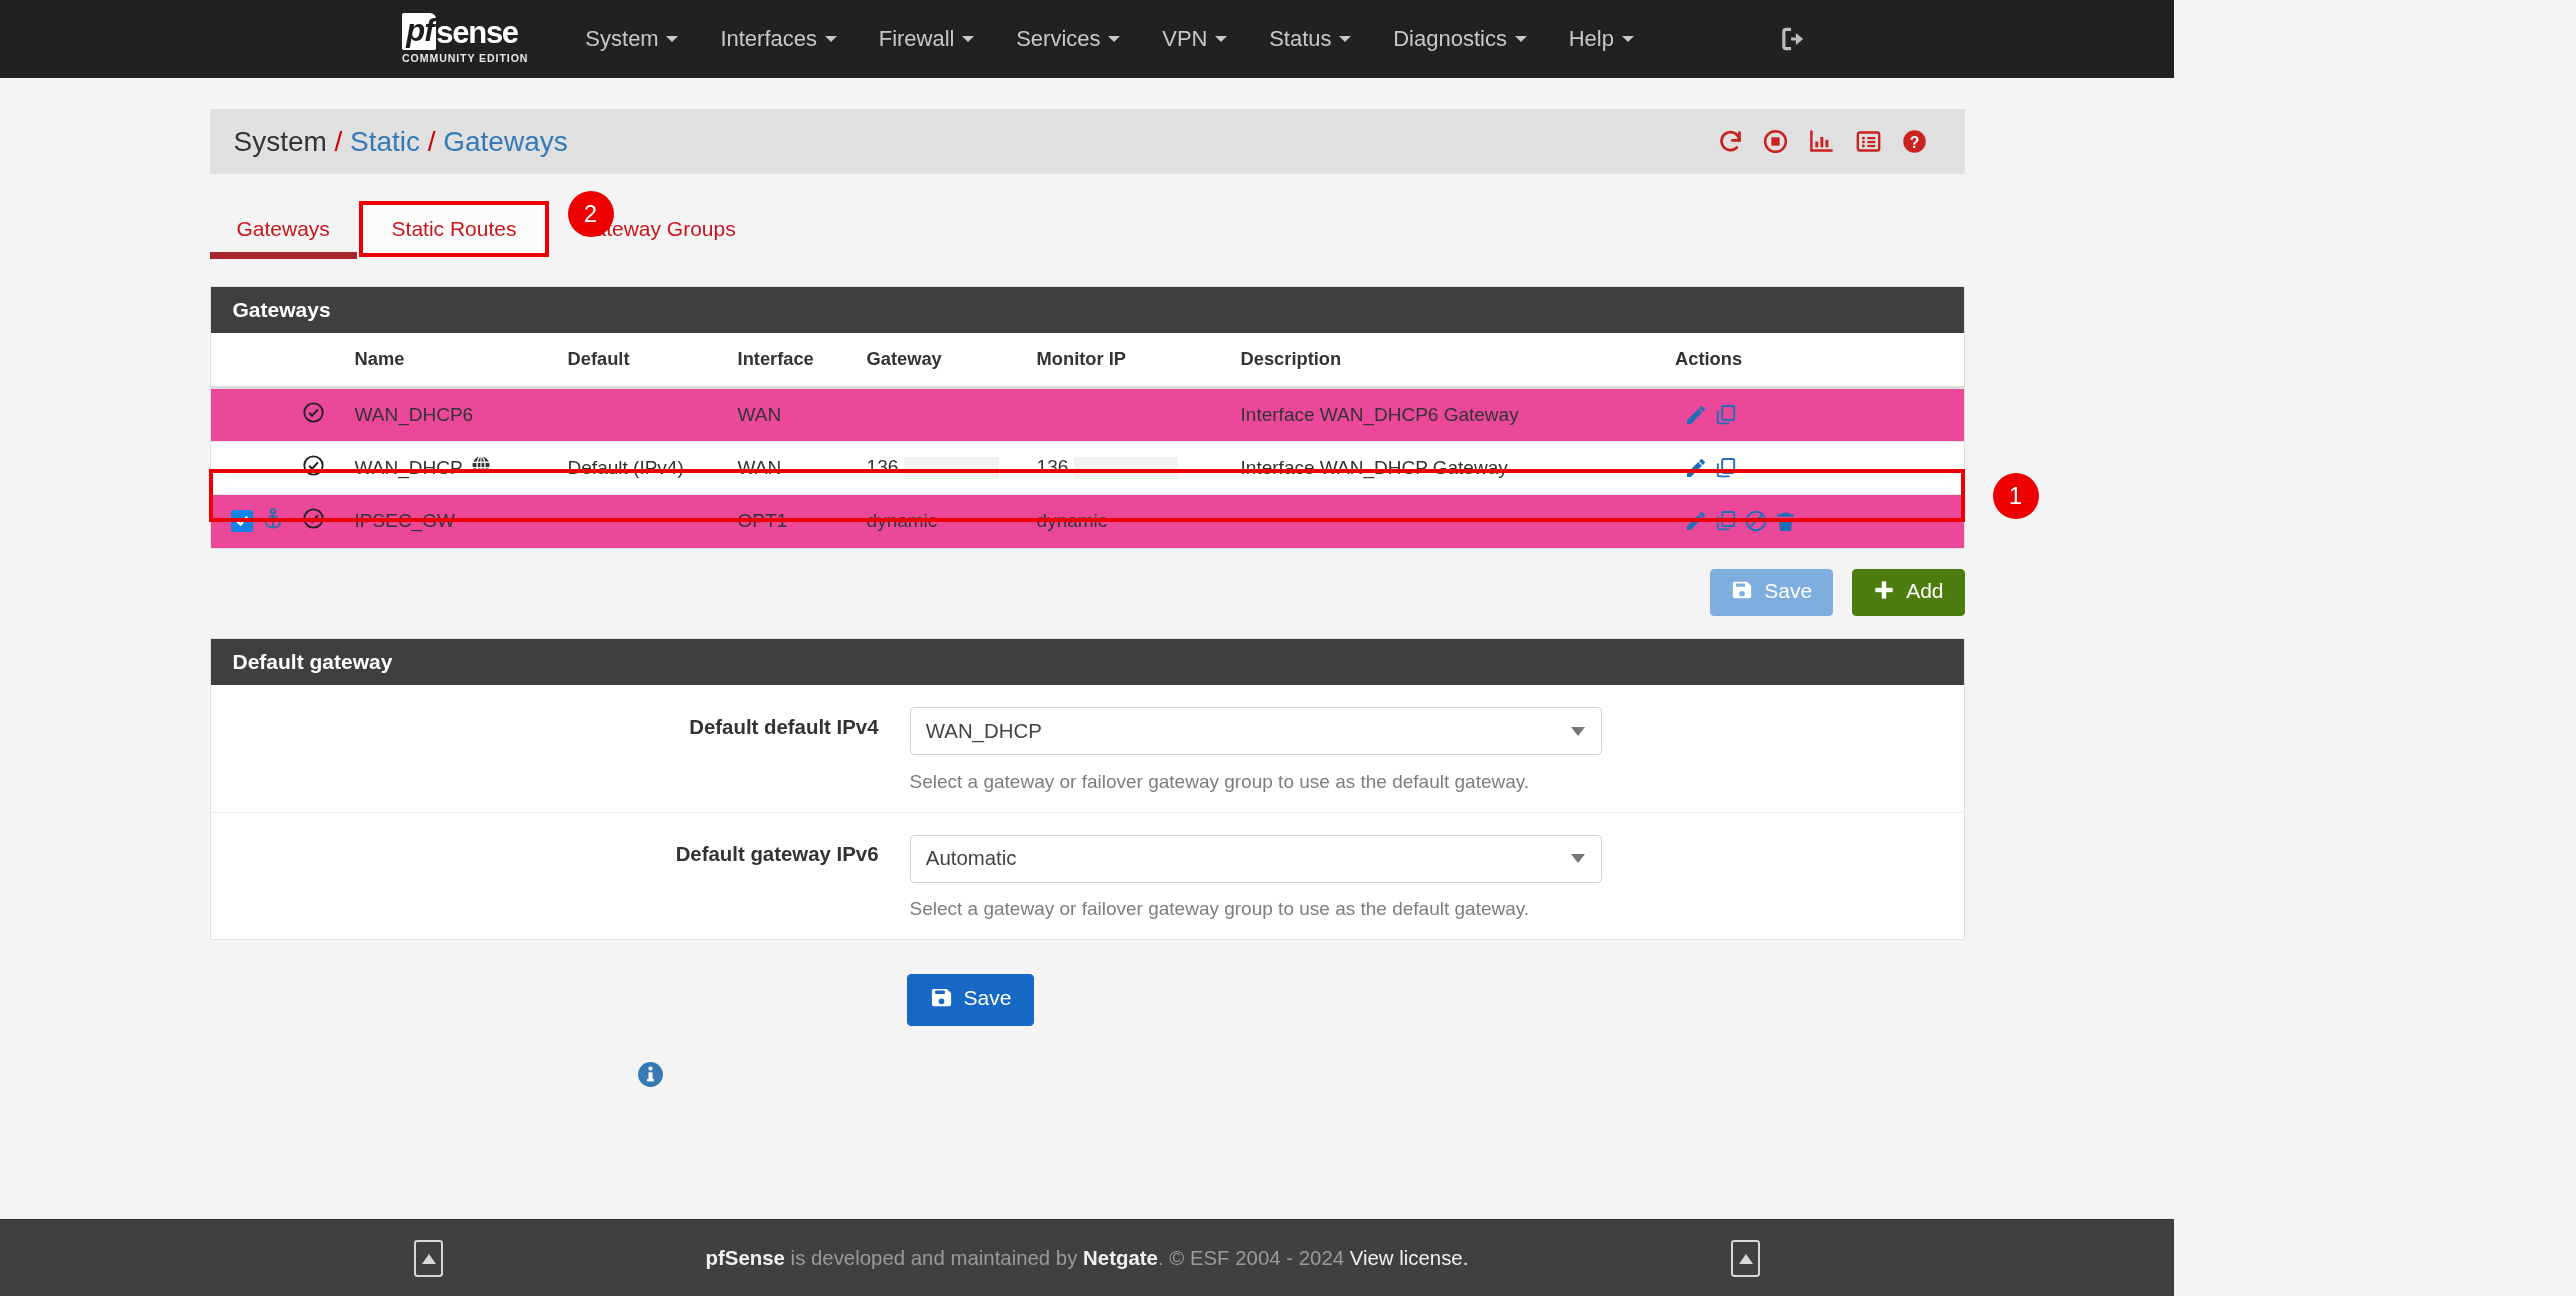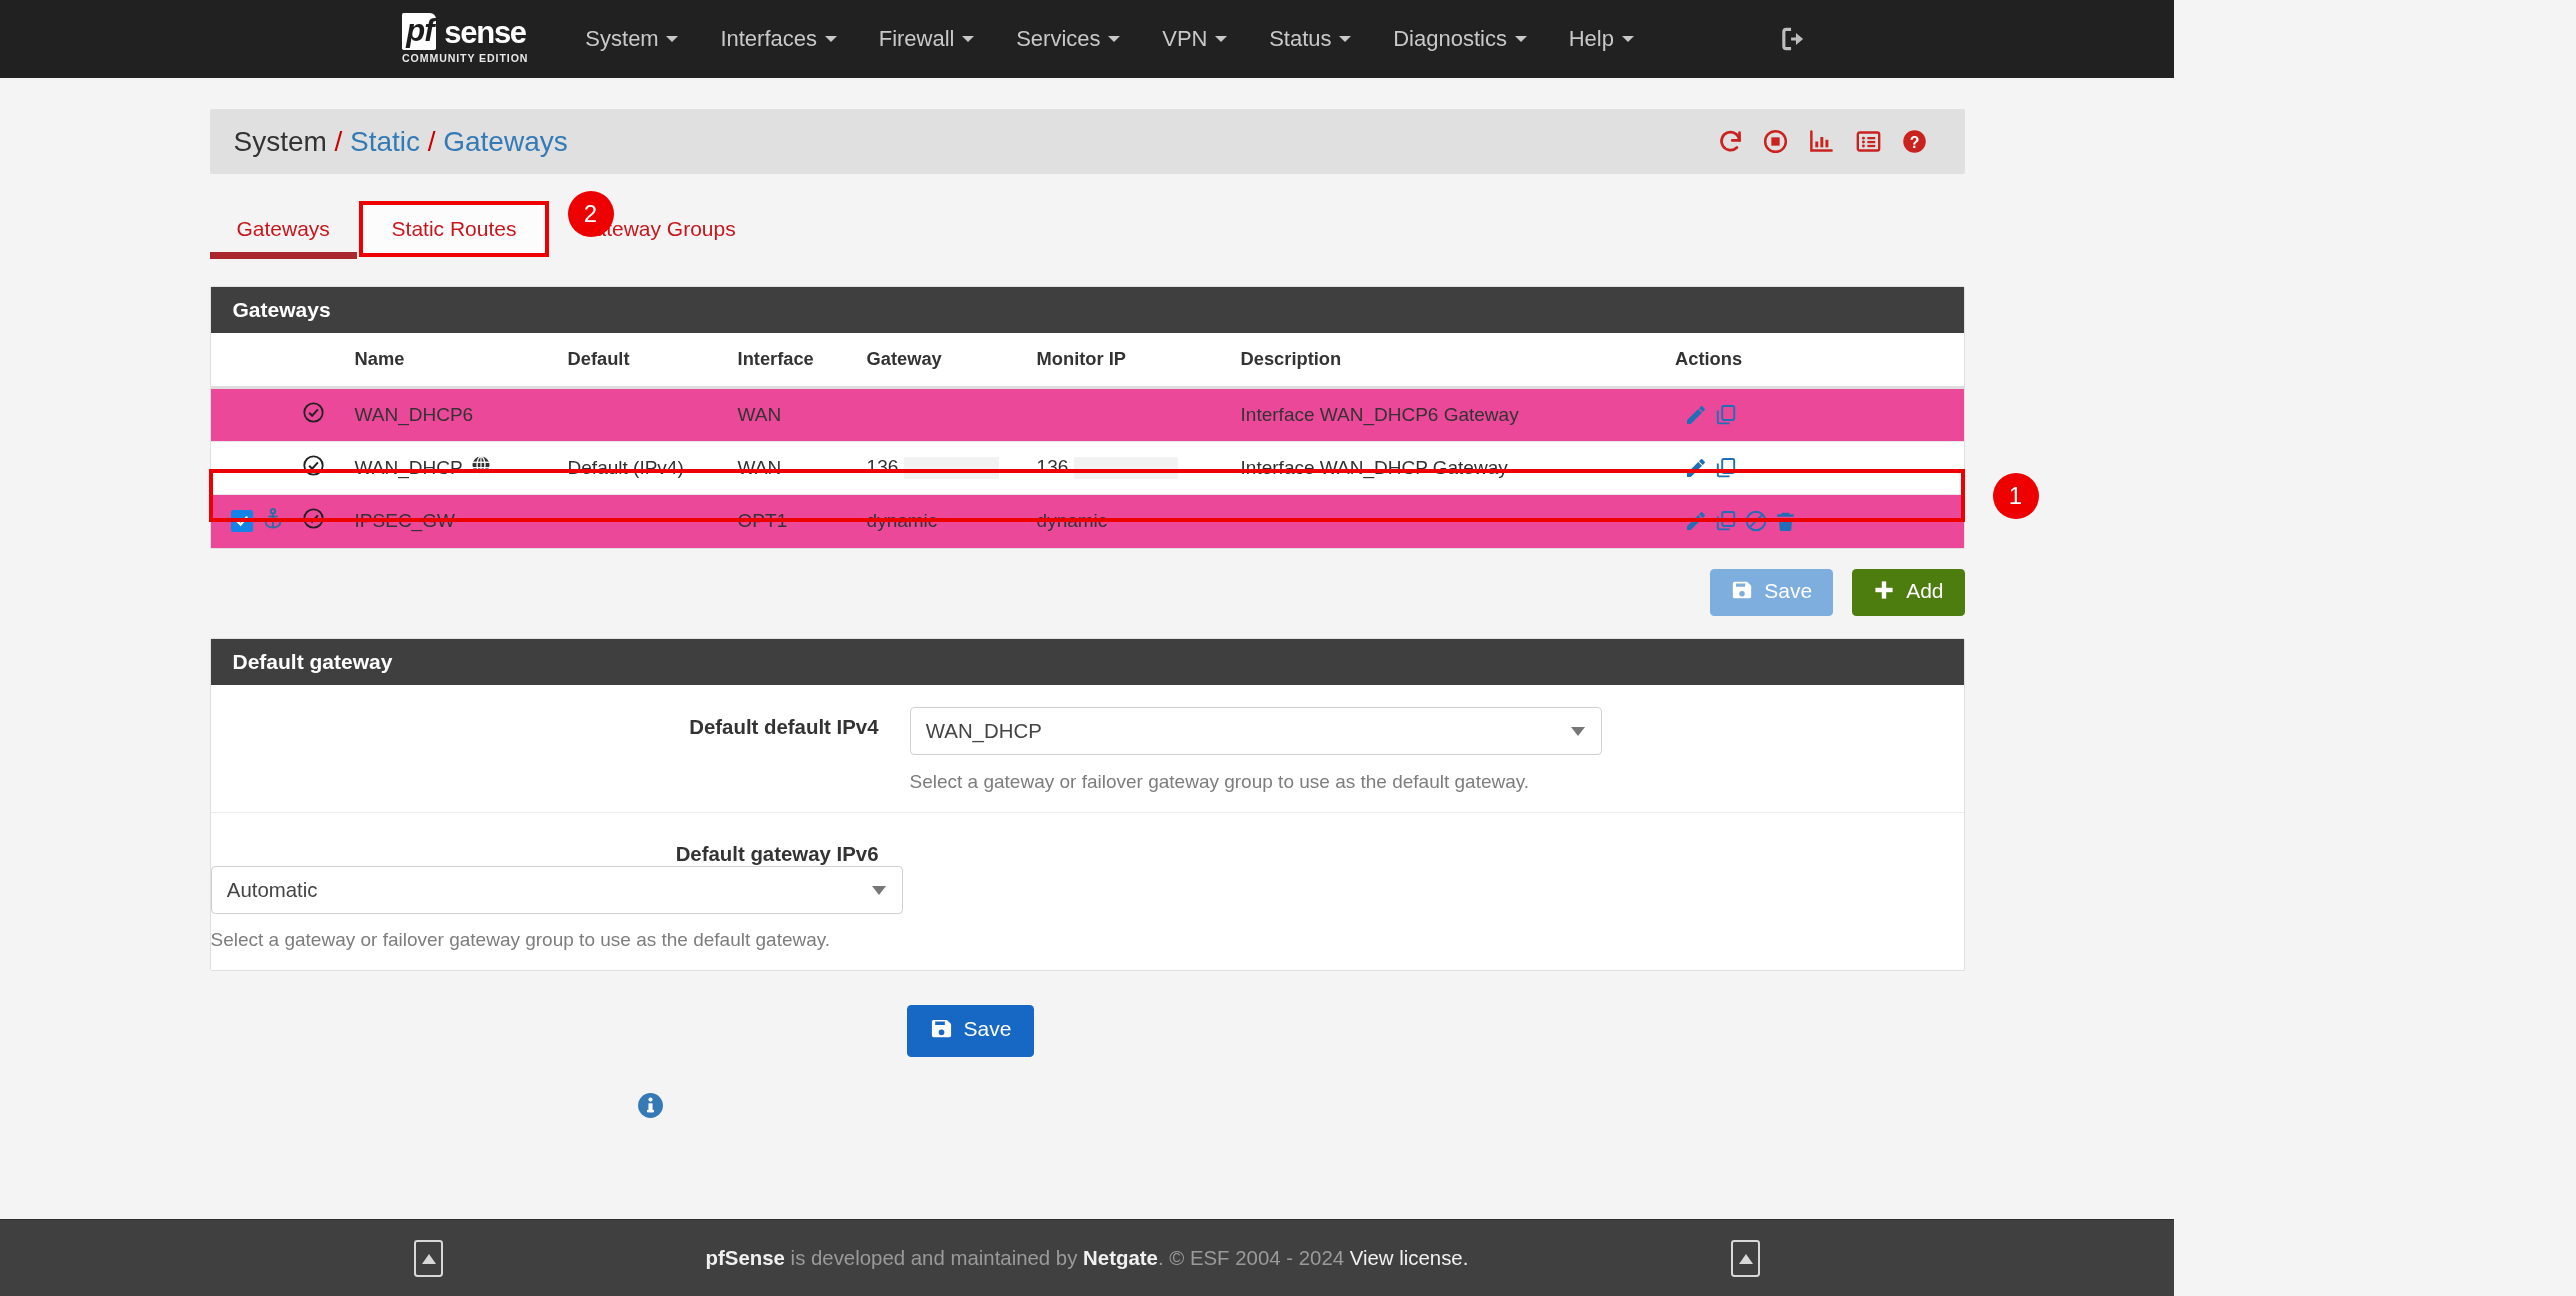--- a/index.html
+++ b/index.html
@@ -40,21 +40,21 @@
     padding: 1.7px 2.6px 1.7px 4.3px;
     letter-spacing: -0.9px;
     border-radius: 1.7px 6px 1.7px 1.7px;
   }
   .brand-sense {
     color: #fff;
     font-weight: bold;
     font-size: 31px;
     line-height: 34px;
     letter-spacing: -1.3px;
-    margin-left: 8px;
+    margin-left: 0;
   }
   .brand-sub {
     color: #e9e9e9;
     font-size: 10.6px;
     letter-spacing: 0.9px;
     font-weight: bold;
     margin-top: 1.7px;
   }
   .nav-items {
     display: flex;
@@ -277,21 +277,21 @@
   .btn-add { background: #4d7c0f; }
   .btn-save-primary { background: #1668c4; padding: 12px 23px; }
 
   
   .form-row {
     display: flex;
     align-items: flex-start;
     padding: 22px 0 19px 0;
     border-bottom: 0.9px solid #ececec;
   }
-  .form-row:last-child { border-bottom: none; flex-direction: column; }
+  .form-row:last-child { border-bottom: none; }
   .form-label {
     width: 699px;
     text-align: right;
     padding-right: 31px;
     font-size: 20.4px;
     font-weight: bold;
     color: #333;
     padding-top: 8.5px;
   }
   .form-ctrl { flex: 1; }

